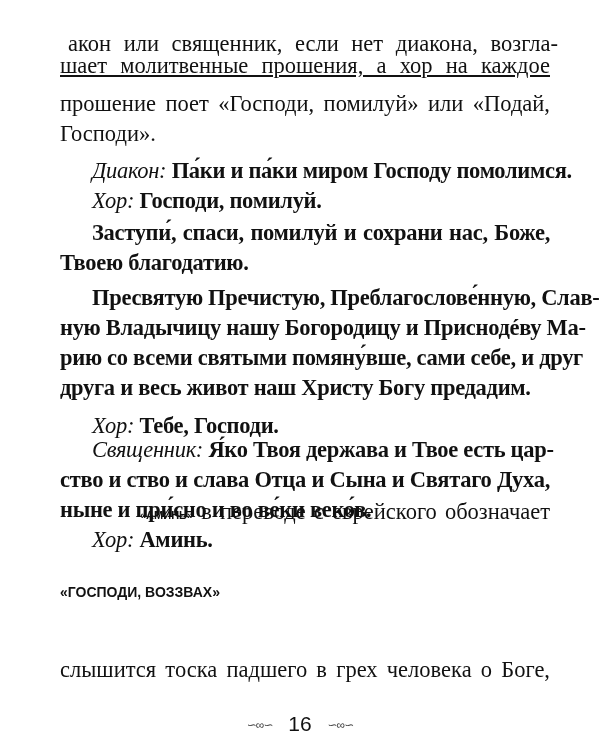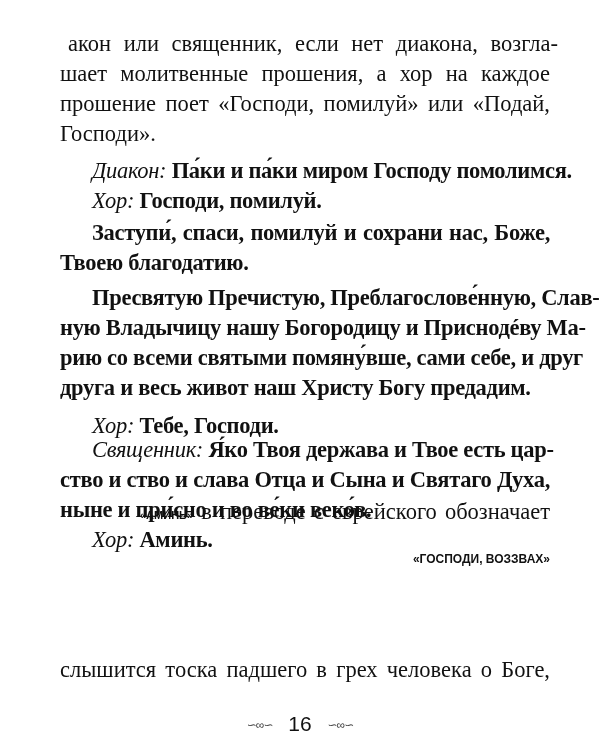--- a/index.html
+++ b/index.html
@@ -5,31 +5,31 @@
   html, body { margin: 0; padding: 0; background: #ffffff; }
   body { width: 600px; height: 750px; position: relative; overflow: hidden; color: #111; }
   .page { position: absolute; left: 60px; top: 0; width: 490px; font-family: "Liberation Serif", serif; font-size: 22.5px; }
   .line { position: absolute; left: 0; white-space: nowrap; line-height: 28px; }
   .justify { width: 490px; text-align: justify; text-align-last: justify; }
   .ind { left: 32px; }
   .ind.justify { width: 458px; }
   .bold { font-weight: bold; letter-spacing: -0.3px; }
   .it { font-style: italic; font-weight: normal; }
   .sans { font-family: "Liberation Sans", sans-serif; font-weight: bold; font-size: 11px; margin-left: 48px; }
-  .heading { position: absolute; left: 0; width: 490px; text-align: right; font-family: "Liberation Sans", sans-serif; font-weight: bold; font-size: 12px; top: 552px; }
+  .heading { position: absolute; left: 0; width: 490px; text-align: left; font-family: "Liberation Sans", sans-serif; font-weight: bold; font-size: 14px; top: 584px; }
   .footer { position: absolute; left: 0; top: 712px; width: 600px; text-align: center; font-family: "Liberation Sans", sans-serif; font-size: 21px; }
   .orn { display: inline-block; font-size: 12px; color: #444; vertical-align: middle; letter-spacing: -1px; margin: 0 10px; }
 </style>
 </head>
 <body>
 
 <div class="page">
 
   <div class="line justify" style="top:30px;margin-left:8px;">акон или священник, если нет диакона, возгла-</div>
-  <div class="line justify" style="top:60px;">шает молитвенные прошения, а хор на каждое</div>
+  <div class="line justify" style="top:52px;text-decoration:underline;">шает молитвенные прошения, а хор на каждое</div>
   <div class="line justify" style="top:90px;">прошение поет «Господи, помилуй» или «Подай,</div>
   <div class="line" style="top:120px;">Господи».</div>
 
   <div class="line ind bold" style="top:157px;">
     <span class="it">Диакон:</span>
     <span>Па́ки и па́ки миром Господу помолимся.</span>
   </div>
 
   <div class="line ind bold" style="top:187px;">
     <span class="it">Хор:</span>

